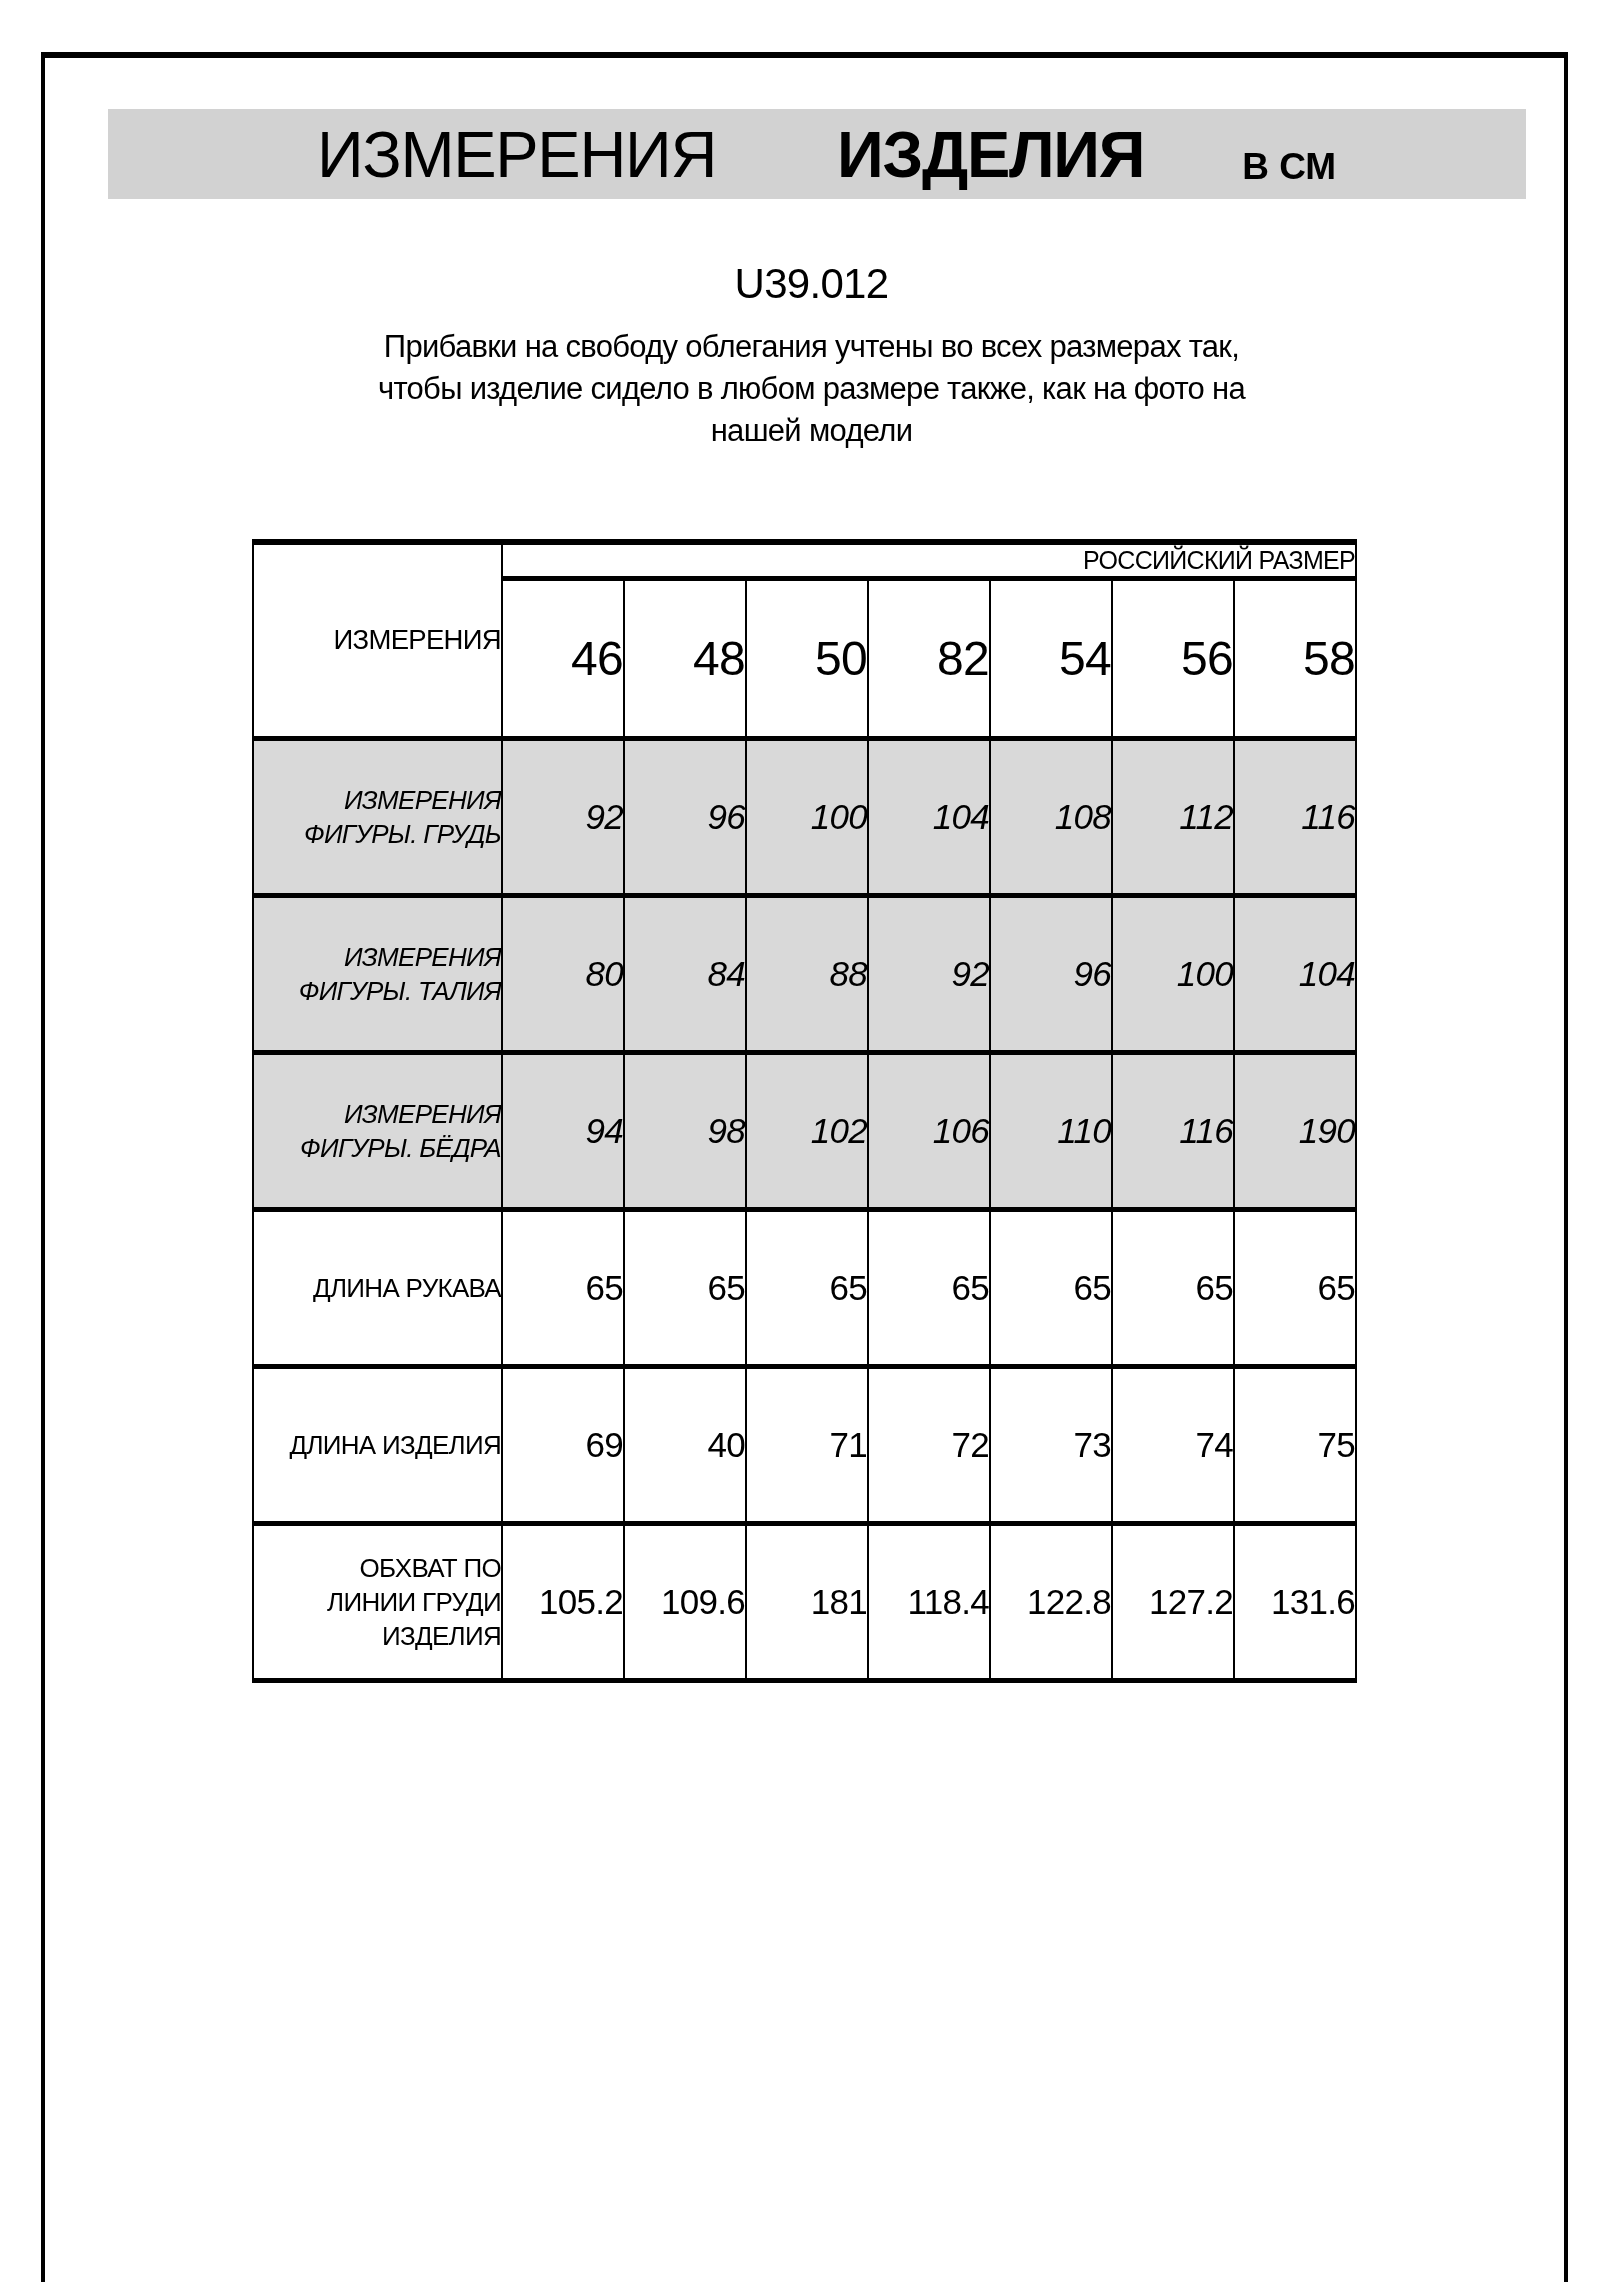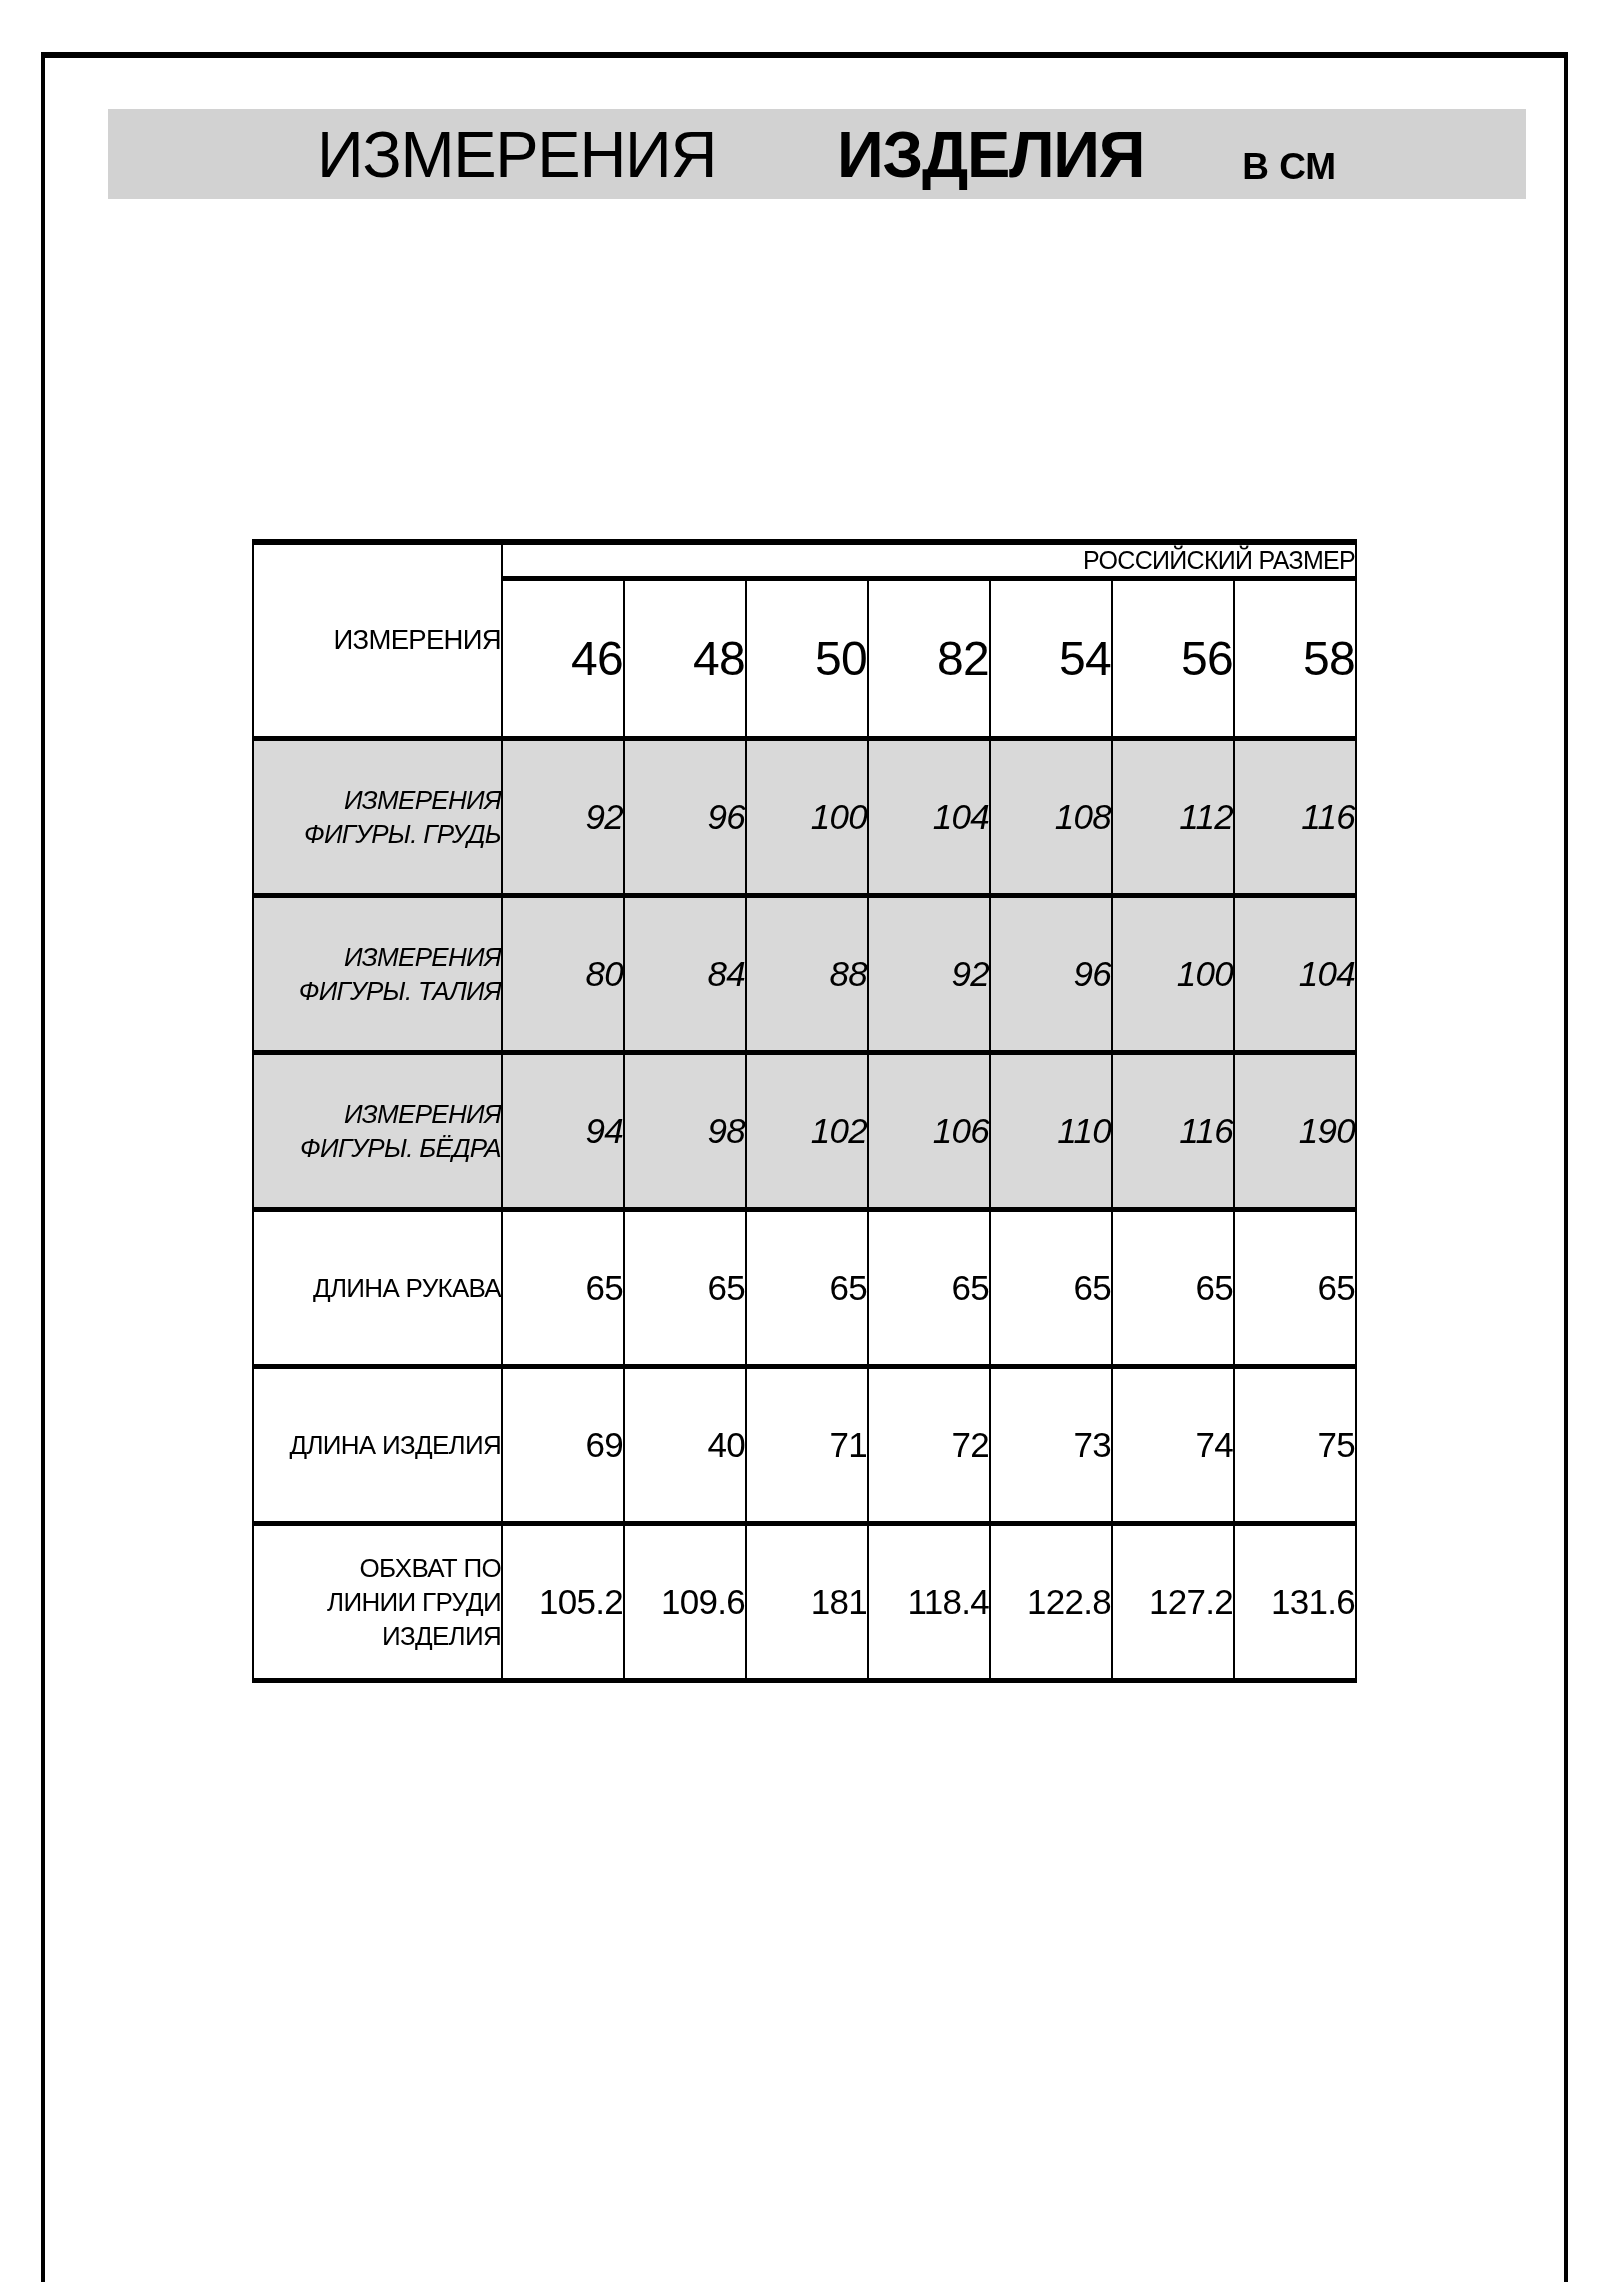--- a/index.html
+++ b/index.html
@@ -133,21 +133,25 @@
 <div class="page">
 
   <div class="frame"></div>
 
   <div class="title-band" style="background: rgb(210, 210, 210);">
     <span class="title-measurements">ИЗМЕРЕНИЯ</span>
     <span class="title-product">ИЗДЕЛИЯ</span>
     <span class="title-units">В СМ</span>
   </div>
 
-
+  <div class="article">U39.012</div>
+
+  <div class="note">Прибавки на свободу облегания учтены во всех размерах так,
+чтобы изделие сидело в любом размере также, как на фото на
+нашей модели</div>
 
   <table class="size-table">
     <colgroup>
       <col class="col-label">
       <col class="col-size">
         <col class="col-size">
         <col class="col-size">
       <col class="col-size">
         <col class="col-size">
         <col class="col-size">

